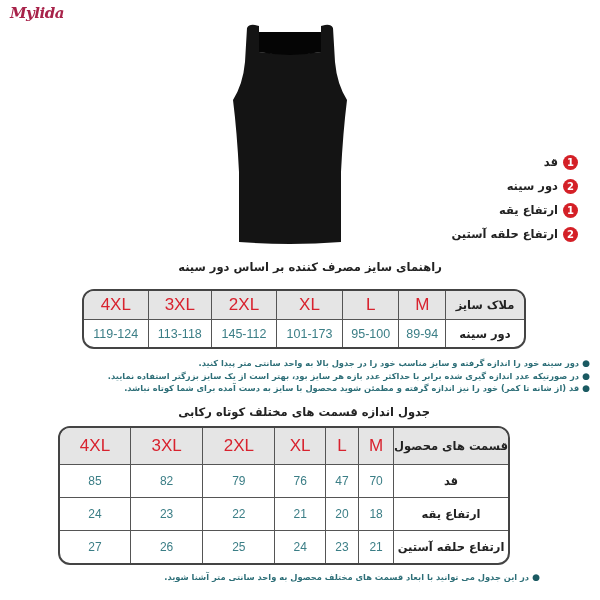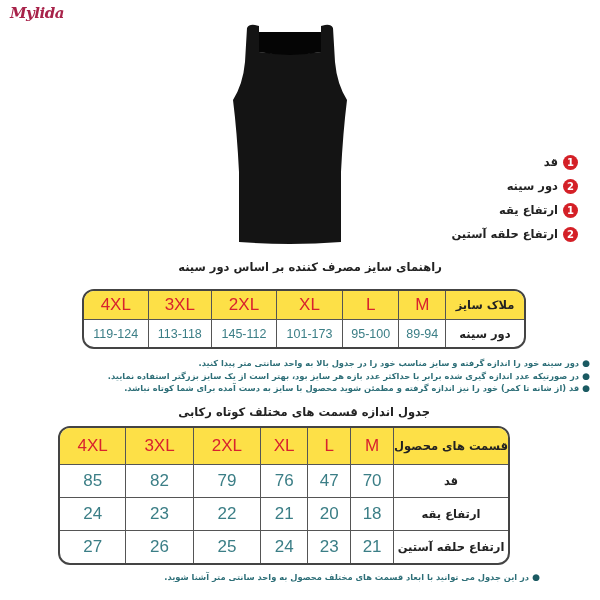--- a/index.html
+++ b/index.html
@@ -10,33 +10,33 @@
     .legend { right:22px; top:150px; width:160px; direction:rtl; }
     .legend-item { display:flex; align-items:center; height:24px; font-size:11.5px; font-weight:bold; color:#222; }
     .badge { width:15px; height:15px; border-radius:50%; background:#d42027; color:#fff; font-size:10px; font-weight:bold; display:flex; align-items:center; justify-content:center; margin-left:5px; flex:0 0 auto; direction:ltr; }
     .title { font-size:11.5px; font-weight:bold; color:#222; direction:rtl; text-align:center; white-space:nowrap; }
     .t1title { left:150px; width:320px; top:260px; }
     .t2title { left:180px; width:250px; top:405px; }
     .tbl { border-collapse:separate; border-spacing:0; border:2px solid #444; border-radius:12px; overflow:hidden; direction:rtl; }
     .tbl td { border-left:1.5px solid #555; border-bottom:1.5px solid #555; text-align:center; padding:0; }
     .tbl tr td:last-child { border-left:none; }
     .tbl tr:last-child td { border-bottom:none; }
-    .tbl .hdr td { background:#fde047; }
+    .tbl .hdr td { background:#e5e5e5; }
     .sz { color:#d8222e; font-family:"Liberation Sans", sans-serif; font-size:17px; }
     .lbl { color:#222; font-weight:bold; font-size:11.5px; white-space:nowrap; }
     .val { color:#3b7e86; font-family:"Liberation Sans", sans-serif; }
     .t1 { left:82px; top:289px; width:444px; }
     .t1 tr.hdr td { height:28px; }
     .t1 tr.row td { height:27px; }
     .t1 .val { font-size:12.5px; }
     .t1 .lblcol { width:78px; }
     .t2 { left:58px; top:426px; width:452px; }
     .t2 tr.hdr td { height:36px; }
     .t2 tr.row td { height:32px; }
-    .t2 .val { font-size:17px; }
+    .t2 .val { font-size:12px; }
     .t2 .lblcol { width:112px; }
     .notes { right:10px; top:357px; width:585px; direction:rtl; }
     .note { font-size:8.3px; font-weight:bold; color:#2e6f78; line-height:12.5px; white-space:nowrap; }
     .note .dot { color:#1b5a62; font-size:9px; margin-left:3px; }
     .footnote { right:60px; top:571px; direction:rtl; }
   </style>
 </head>
 <body>
 
 <div class="abs logo">Mylida</div>

